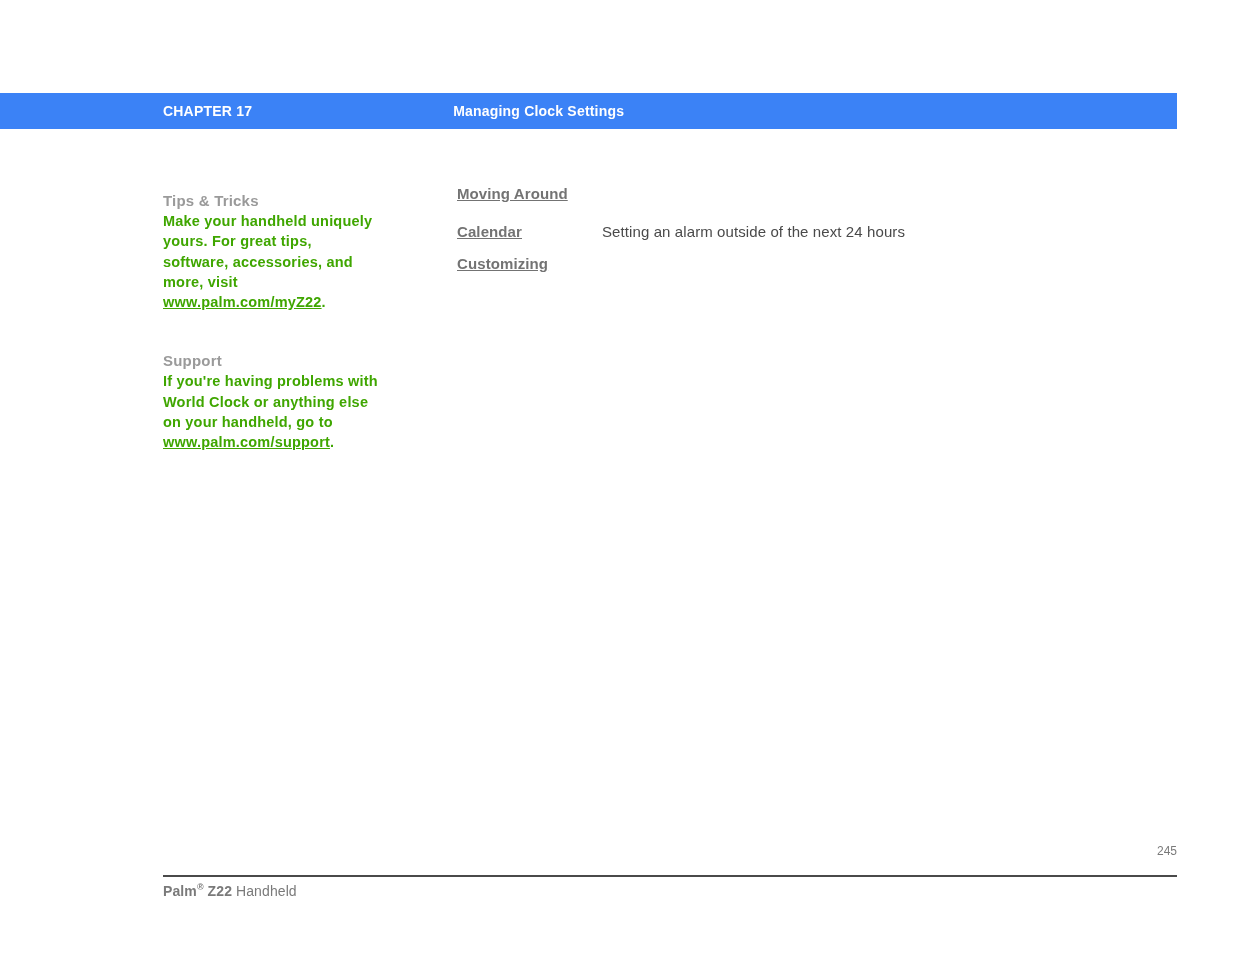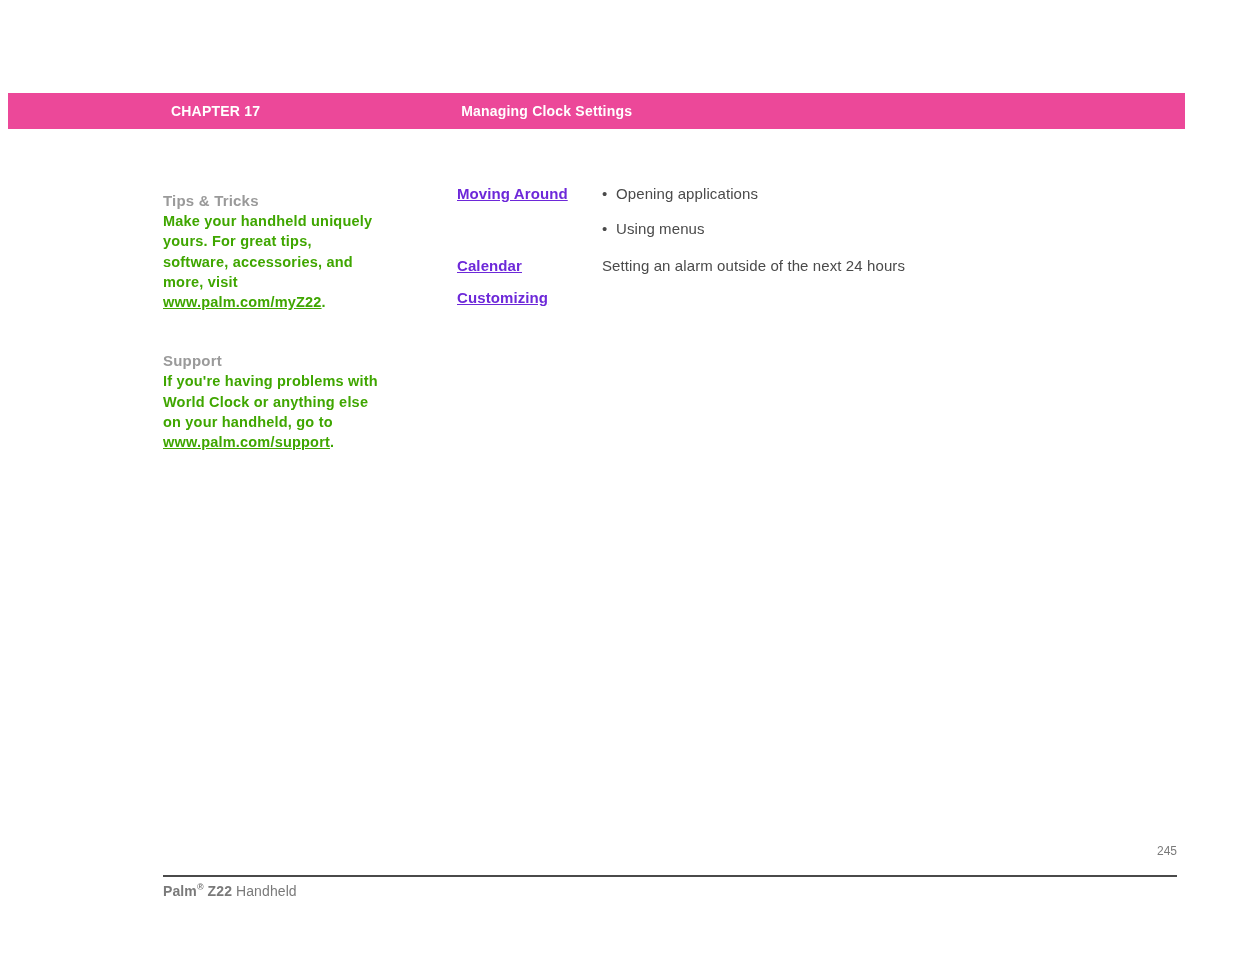--- a/index.html
+++ b/index.html
@@ -10,24 +10,24 @@
     body {
       font-family: "Helvetica Neue", Helvetica, Arial, sans-serif;
       background: #ffffff;
       width: 1235px;
       height: 954px;
       position: relative;
     }
     .header-bar {
       position: absolute;
       top: 93px;
-      left: 8px;
+      left: 0;
       width: 1177px;
       height: 36px;
-      background: #ec4899;
+      background: #3b82f6;
       display: flex;
       align-items: center;
     }
     .chapter-label {
       color: #ffffff;
       font-weight: bold;
       font-size: 14px;
       margin-left: 163px;
       letter-spacing: 0.2px;
     }
@@ -96,21 +96,21 @@
     .topic-row {
       display: flex;
       align-items: flex-start;
       margin-bottom: 14px;
     }
     .topic-link-col {
       width: 145px;
       flex-shrink: 0;
     }
     .topic-link {
-      color: #6d28d9;
+      color: #737373;
       font-weight: bold;
       font-size: 15px;
       text-decoration: underline;
       cursor: pointer;
       letter-spacing: 0.1px;
     }
     .topic-desc-col {
       color: #4a4a4a;
       font-size: 15px;
       letter-spacing: 0.1px;
@@ -188,26 +188,20 @@
   </div>
 </div>
 
 <div class="main-content">
 
   <div class="topics-table">
     <div class="topic-row" style="margin-bottom: 20px;">
       <div class="topic-link-col">
         <span class="topic-link">Moving Around</span>
       </div>
-      <div class="topic-desc-col">
-        <ul class="bullet-list">
-          <li class="bullet-item">Opening applications</li>
-          <li class="bullet-item">Using menus</li>
-        </ul>
-      </div>
     </div>
     <div class="topic-row">
       <div class="topic-link-col">
         <span class="topic-link">Calendar</span>
       </div>
       <div class="topic-desc-col">Setting an alarm outside of the next 24 hours</div>
     </div>
     <div class="topic-row">
       <div class="topic-link-col">
         <span class="topic-link">Customizing</span>

